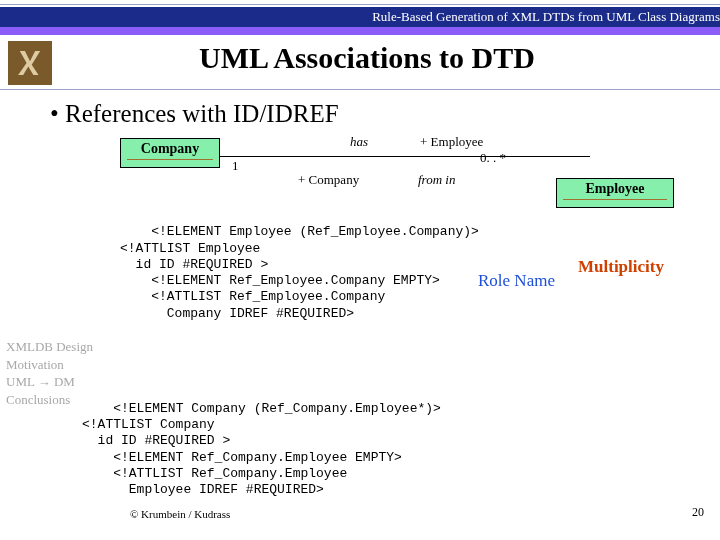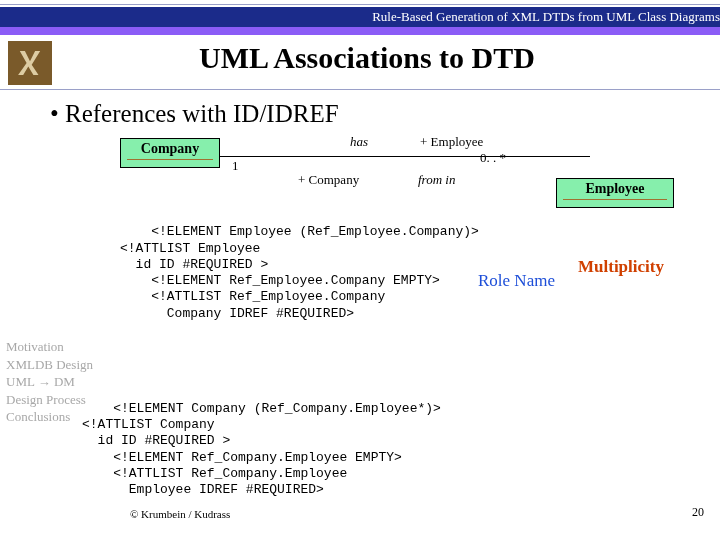--- a/index.html
+++ b/index.html
@@ -187,21 +187,20 @@
     <span>&lt;!ELEMENT Company (Ref_Company.Employee*)&gt;
 &lt;!ATTLIST Company
   id ID #REQUIRED &gt;
     &lt;!ELEMENT Ref_Company.Employee EMPTY&gt;
     &lt;!ATTLIST Ref_Company.Employee
       Employee IDREF #REQUIRED&gt;</span>
   </div>
 </div>
 
 <div class="sidebar">
+  <div>XMLDB Design</div>
   <div>Motivation</div>
-  <div>XMLDB Design</div>
   <div>UML → DM</div>
-  <div>Design Process</div>
   <div>Conclusions</div>
 </div>
 
 <div class="footer-left">© Krumbein / Kudrass</div>
 <div class="footer-right">20</div>
 
 </body></html>

